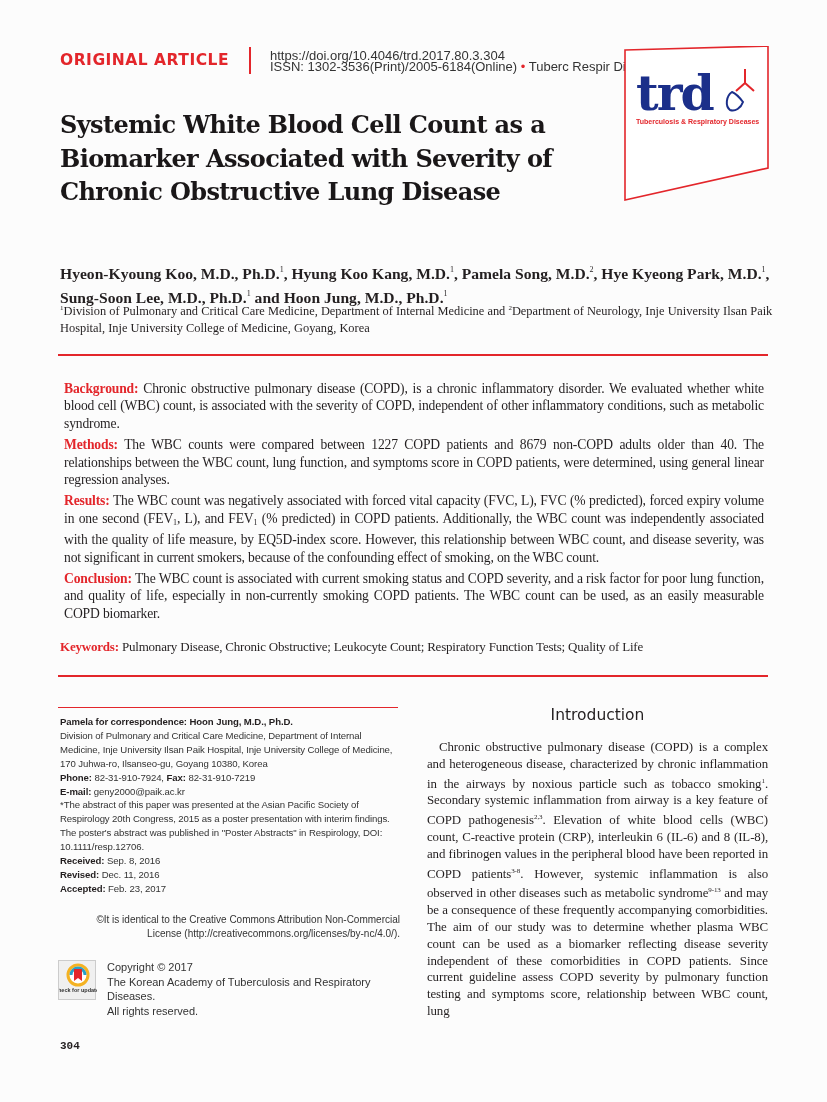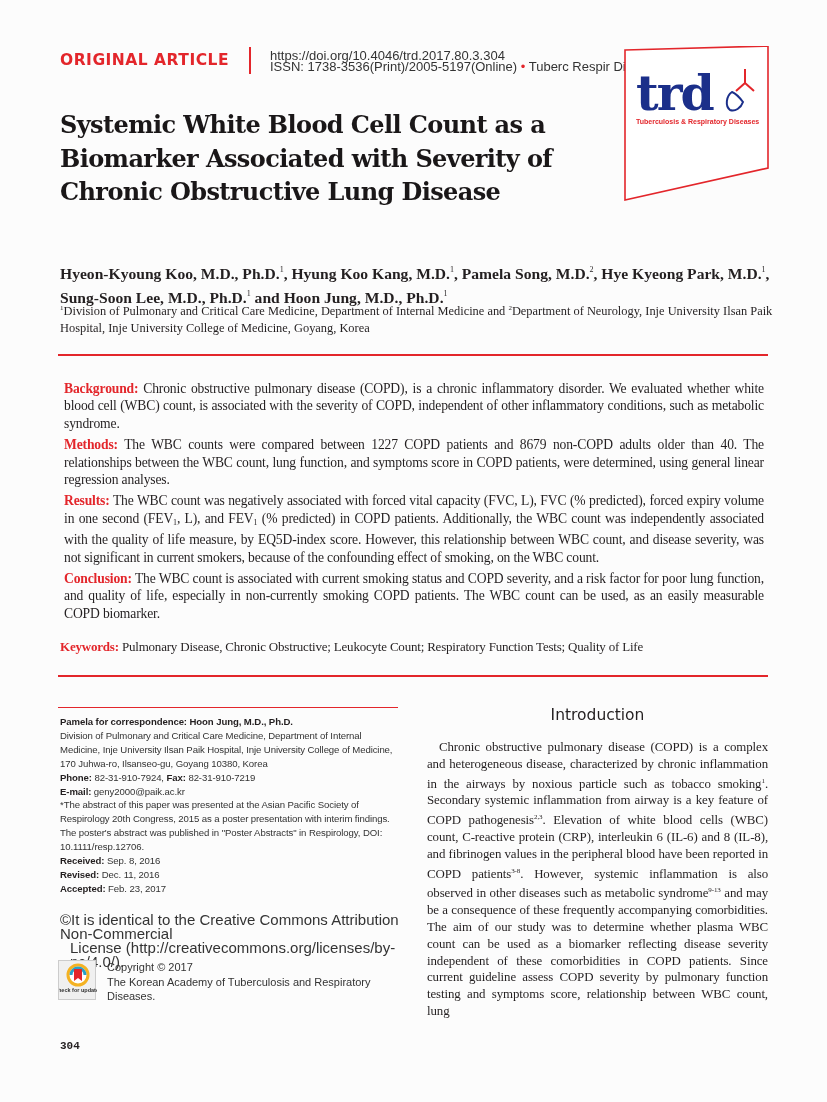--- a/index.html
+++ b/index.html
@@ -36,41 +36,41 @@
   #abstract { left: 60px; top: 376px; width: 708px; font-family: "Liberation Serif", serif; font-size: 13.6px; line-height: 17.4px; color: #231f20; text-align: justify; letter-spacing: -0.15px; }
   #abstract .label { color: #e3262b; font-weight: bold; }
   #abstract p { margin: 4px; }
   #abstract sub { font-size: 8px; vertical-align: -2px; }
   #keywords { left: 60px; top: 638px; width: 708px; font-family: "Liberation Serif", serif; font-size: 13px; line-height: 17px; letter-spacing: -0.2px; }
   #keywords .label { color: #e3262b; font-weight: bold; }
 
   
   #corr { left: 60px; top: 715px; width: 340px; font-family: "Liberation Sans", sans-serif; font-size: 9.6px; line-height: 13.9px; color: #333; letter-spacing: -0.1px; }
   #corr b { color: #231f20; }
-  #license { left: 60px; top: 913px; width: 340px; font-family: "Liberation Sans", sans-serif; font-size: 15px; line-height: 14px; color: #333; }
+  #license { left: 60px; top: 913px; width: 340px; font-family: "Liberation Sans", sans-serif; font-size: 10px; line-height: 14px; color: #333; text-align: right; }
   #license .indent { padding-left: 10px; display: block; }
   #cc-badge { left: 58px; top: 960px; width: 38px; height: 40px; border: 1px solid #ccc; background: #f0f0f0; }
   #copyright { left: 107px; top: 960px; width: 300px; font-family: Liberation Sans, sans-serif; font-size: 11px; line-height: 14.5px; color: #333; }
 
   
   #intro-heading { left: 425px; top: 706px; width: 345px; text-align: center; font-family: "DejaVu Sans", sans-serif; font-weight: normal; font-size: 15.5px; color: #231f20; }
   #intro-body { left: 427px; top: 739px; width: 341px; font-family: "Liberation Serif", serif; font-size: 12.9px; line-height: 16.8px; text-align: justify; color: #231f20; letter-spacing: -0.1px; }
   #intro-body sup { font-size: 7px; vertical-align: 5px; }
 
   #page-num { left: 60px; top: 1040px; font-family: Liberation Mono, monospace; font-weight: bold; font-size: 11px; color: #231f20; }
 </style>
 </head>
 <body>
 
 <div id="orig-article" class="abs">ORIGINAL ARTICLE</div>
 <div id="header-divider" class="abs"></div>
 <div id="doi-block" class="abs">
   <div>https://doi.org/10.4046/trd.2017.80.3.304</div>
   <div>
-    <span>ISSN: 1738-3536(Print)/2005-5197(Online)</span>
+    <span>ISSN: 1302-3536(Print)/2005-6184(Online)</span>
     <span class="sep">•</span>
     <span>Tuberc Respir Dis 2017;80:304-310</span>
   </div>
 </div>
 
 <div id="logo-box" class="abs">
   <svg viewBox="0 0 150 156">
     <polygon points="3,4 146,0 146,122 3,154" fill="#ffffff" stroke="#e3262b" stroke-width="1.6"></polygon>
     <text x="14" y="64" font-family="DejaVu Serif, serif" font-weight="bold" font-size="49" fill="#1b2f8a" letter-spacing="-2">trd</text>
     <g>
@@ -119,18 +119,19 @@
   <svg viewBox="0 0 38 40" width="38" height="40">
     <circle cx="19" cy="14" r="10" fill="#ffffff" stroke="#f4b223" stroke-width="3"></circle>
     <path d="M12,14 A7,7 0 0 1 26,14" fill="none" stroke="#2aa0c8" stroke-width="3"></path>
     <path d="M15,8 L23,8 L23,20 L19,17 L15,20 Z" fill="#e3262b"></path>
     <text x="19" y="31" text-anchor="middle" font-family="Liberation Sans, sans-serif" font-size="5.5" font-weight="bold" fill="#333">Check for updates</text>
   </svg>
 </div>
 <div id="copyright" class="abs">
   <div>Copyright © 2017</div>
   <div>The Korean Academy of Tuberculosis and Respiratory Diseases.</div>
+  <div>All rights reserved.</div>
 </div>
 
 <h2 id="intro-heading" class="abs">Introduction</h2>
 <div id="intro-body" class="abs"><span style="padding-left:12px">Chronic obstructive pulmonary disease (COPD) is a complex and heterogeneous disease, characterized by chronic inflammation in the airways by noxious particle such as tobacco smoking</span><sup>1</sup><span>. Secondary systemic inflammation from airway is a key feature of COPD pathogenesis</span><sup>2,3</sup><span>. Elevation of white blood cells (WBC) count, C-reactive protein (CRP), interleukin 6 (IL-6) and 8 (IL-8), and fibrinogen values in the peripheral blood have been reported in COPD patients</span><sup>3-8</sup><span>. However, systemic inflammation is also observed in other diseases such as metabolic syndrome</span><sup>9-13</sup><span> and may be a consequence of these frequently accompanying comorbidities. The aim of our study was to determine whether plasma WBC count can be used as a biomarker reflecting disease severity independent of these comorbidities in COPD patients. Since current guideline assess COPD severity by pulmonary function testing and symptoms score, relationship between WBC count, lung</span></div>
 
 <div id="page-num" class="abs">304</div>
 
 </body></html>

